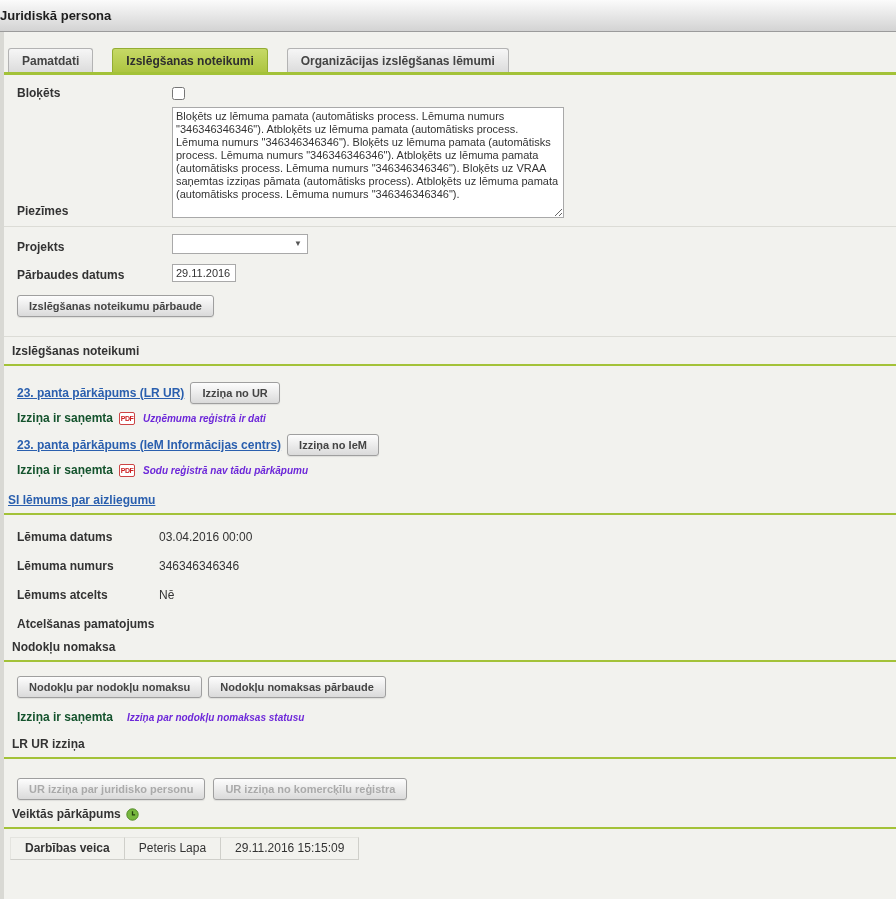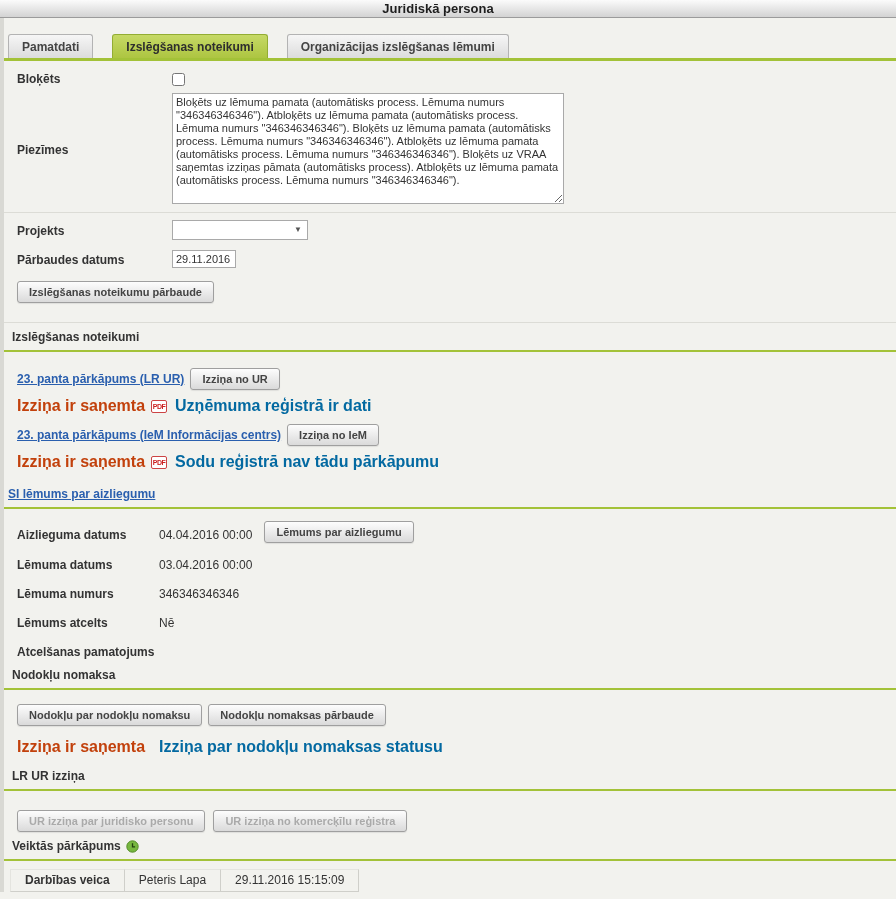--- a/index.html
+++ b/index.html
@@ -5,24 +5,24 @@
   * { box-sizing: border-box; margin: 0; padding: 0; }
   html, body { width: 896px; height: 899px; }
   body {
     font-family: "Liberation Sans", sans-serif;
     background: #f2f2ee;
     overflow: hidden;
     color: #333;
   }
   
   .topbar {
-    height: 18px;
+    height: 32px;
     background: linear-gradient(#fbfbfb, #d3d3d3);
     border-bottom: 1px solid #9b9b9b;
-    display: flex; justify-content: center; align-items: center;
+    display: flex; justify-content: flex-start; align-items: center;
     padding-right: 20px;
   }
   .topbar .title { font-size: 13px; font-weight: bold; color: #1e1e1e; }
 
   .main { border-left: 4px solid #d9d9d4; min-height: 871px; }
 
   
   .tabs {
     display: flex; align-items: flex-end; gap: 19px;
     padding: 16px 0 0 4px;
@@ -35,21 +35,21 @@
     padding: 5px 13px 4px;
     font-size: 12px; font-weight: bold; color: #444;
     cursor: pointer; white-space: nowrap;
   }
   .tab.active {
     background: linear-gradient(#c6d966, #adc541);
     border-color: #93ad33; color: #2e2e2e;
   }
 
   
-  .frow { display: flex; align-items: center; padding-left: 13px; }
+  .frow { display: flex; align-items: flex-end; padding-left: 13px; }
   .flabel { width: 155px; flex: 0 0 155px; font-size: 12px; font-weight: bold; color: #333; padding-top: 2px; }
   .flabel.narrow { width: 142px; flex: 0 0 142px; }
   .fvalue { font-size: 12px; color: #333; padding-top: 2px; }
 
   .divider { height: 1px; background: #dcdcd6; }
   .greenline { height: 2px; background: #a3c238; }
 
   .section-title { padding-left: 8px; font-size: 12px; font-weight: bold; color: #333; display: flex; align-items: center; gap: 5px; }
 
   
@@ -81,22 +81,22 @@
     border: 1px solid #9f9f9f; border-radius: 3px;
     font-family: "Liberation Sans", sans-serif;
     font-size: 11px; font-weight: bold; color: #444;
     padding: 4px 11px; cursor: pointer; white-space: nowrap;
     box-shadow: 0 1px 1px rgba(0,0,0,0.08);
   }
   .btn.disabled { color: #aaaaaa; cursor: default; }
 
   a.blue-link { font-size: 12px; font-weight: bold; color: #2a5fae; text-decoration: underline; cursor: pointer; }
 
-  .status-green { font-size: 16px; font-weight: bold; color: #c2410c; }
-  .result-text { font-size: 16px; font-weight: bold; color: #0369a1; }
+  .status-green { font-size: 12px; font-weight: bold; color: #14532d; }
+  .result-text { font-size: 10px; font-weight: bold; color: #6d28d9; font-style: italic; }
 
   .pdf-icon {
     display: inline-block; width: 16px; height: 13px;
     background: #fff; border: 1px solid #cc4444; border-radius: 2px;
     color: #cc2222; font-size: 7px; font-weight: bold;
     text-align: center; line-height: 11px; letter-spacing: -0.5px;
     cursor: pointer;
   }
 
   
@@ -178,25 +178,20 @@
     <span class="status-green">Izziņa ir saņemta</span>
     <span class="pdf-icon ml6">PDF</span>
     <span class="result-text ml8">Sodu reģistrā nav tādu pārkāpumu</span>
   </div>
 
   <div class="si-row mt13">
     <a class="blue-link">SI lēmums par aizliegumu</a>
   </div>
   <div class="greenline mt5"></div>
 
-  <div class="frow mt16">
-    <div class="flabel narrow">Aizlieguma datums</div>
-    <div class="fvalue">04.04.2016 00:00</div>
-    <button class="btn ml12" style="margin-top:-4px;">Lēmums par aizliegumu</button>
-  </div>
   <div class="frow mt13">
     <div class="flabel narrow">Lēmuma datums</div>
     <div class="fvalue">03.04.2016 00:00</div>
   </div>
   <div class="frow mt13">
     <div class="flabel narrow">Lēmuma numurs</div>
     <div class="fvalue">346346346346</div>
   </div>
   <div class="frow mt13">
     <div class="flabel narrow">Lēmums atcelts</div>

